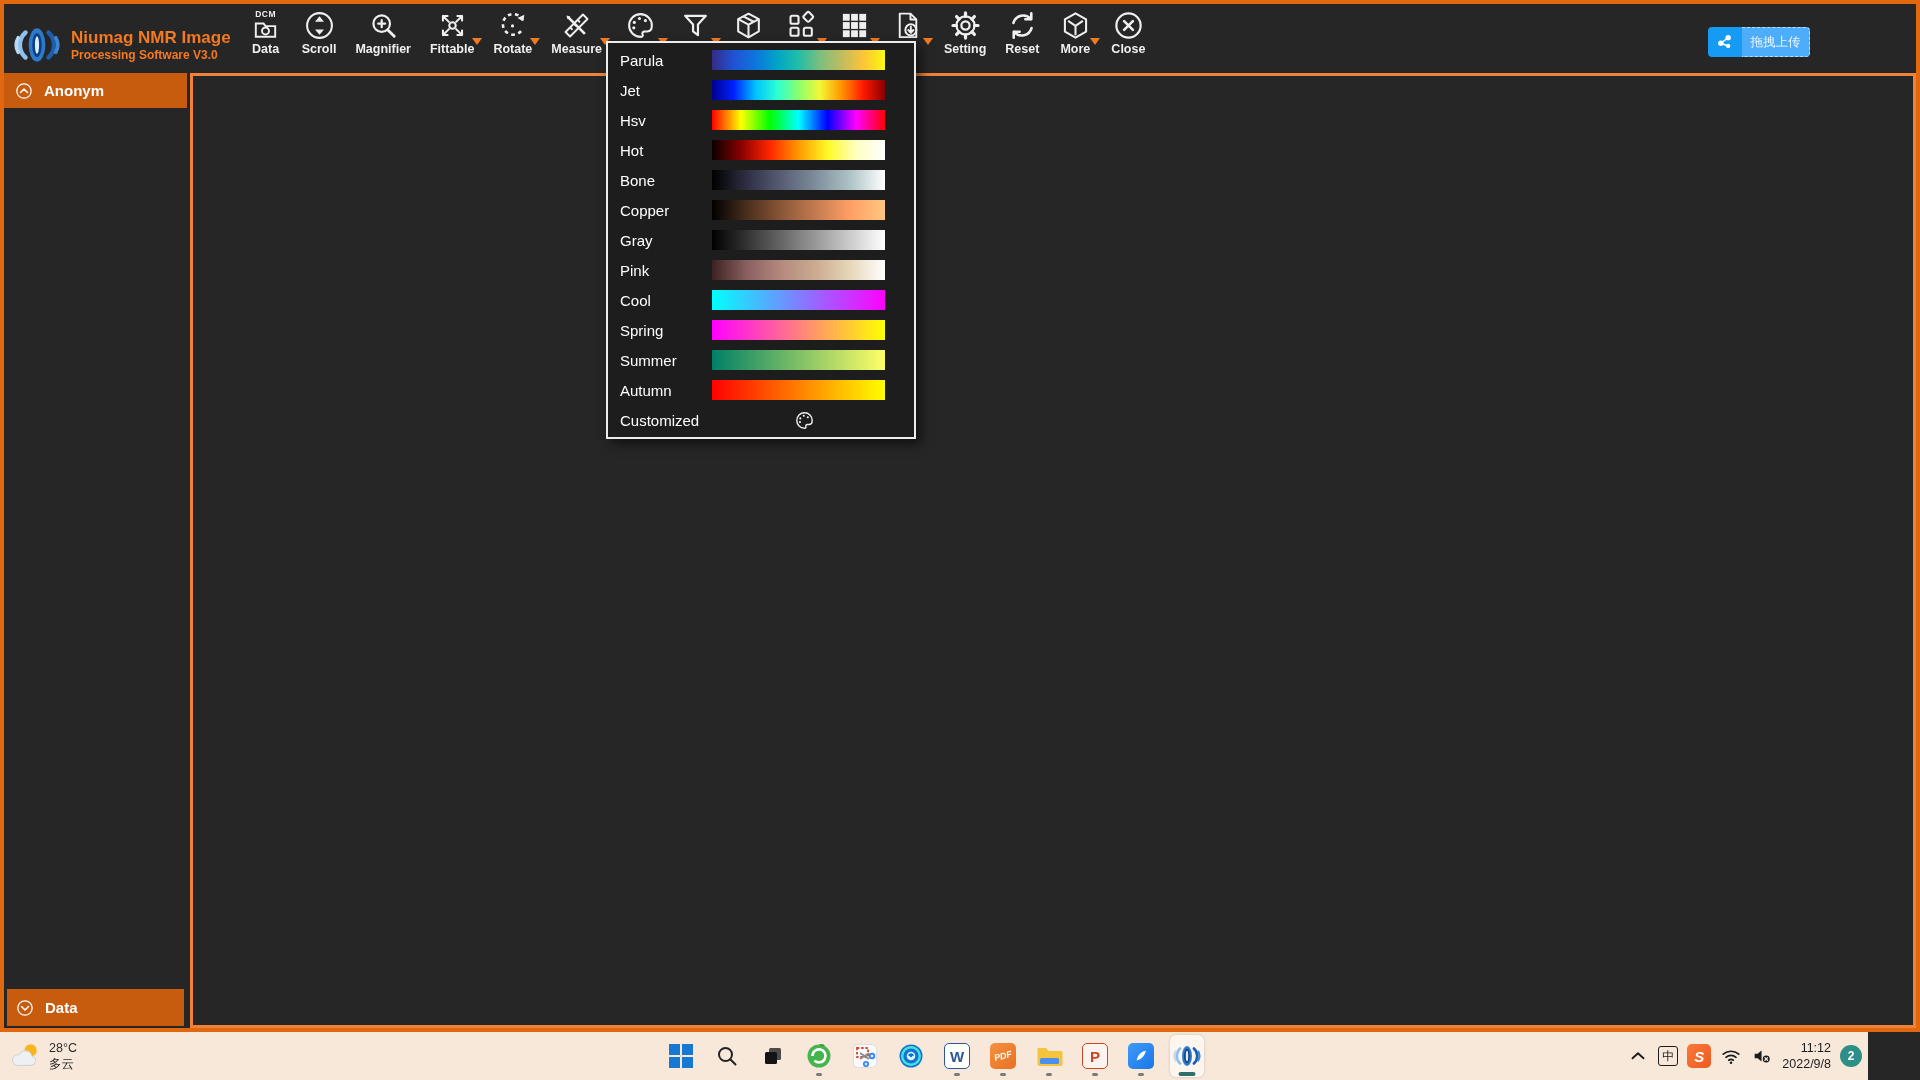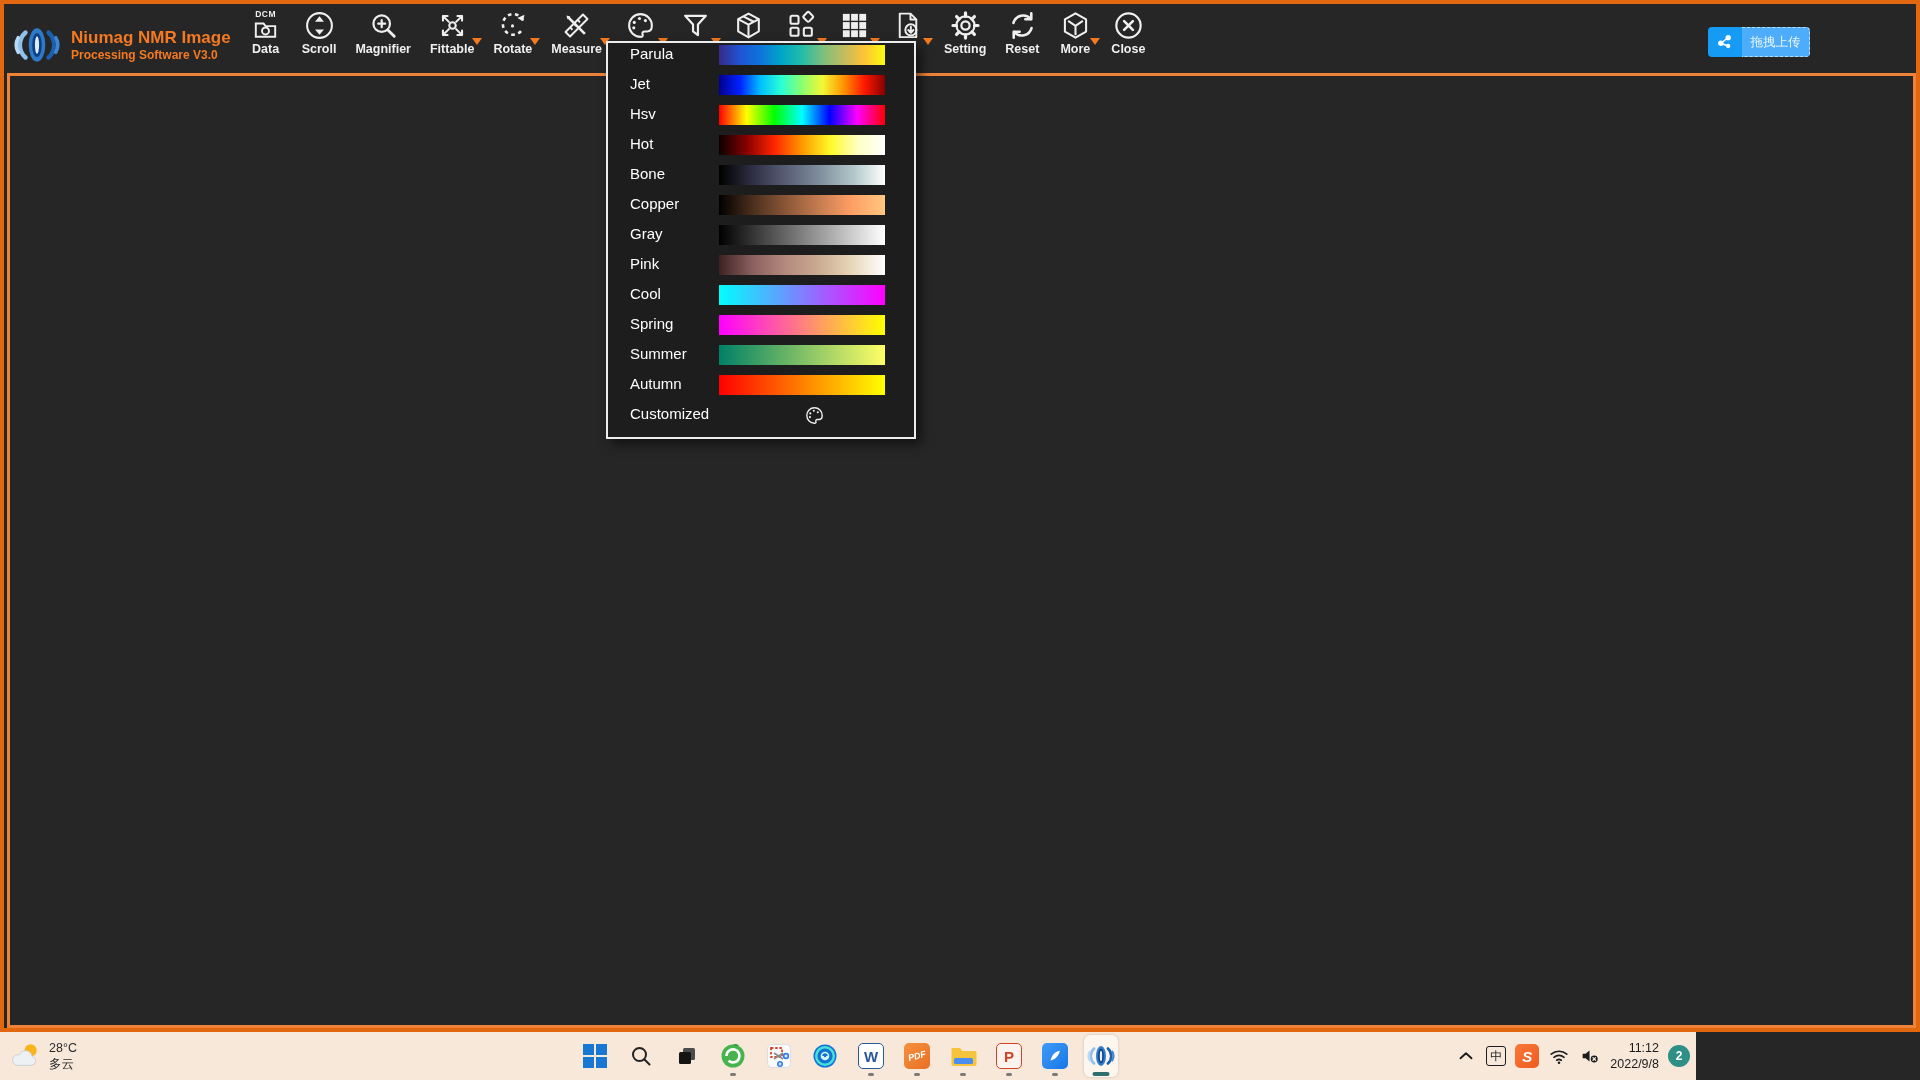--- a/index.html
+++ b/index.html
@@ -47,28 +47,28 @@
   .panel-body { flex:1; background:#262626; }
   .panel-footer { height:37px; margin:0 3px 2px 3px; background:#c85c0e; color:#fff; font-weight:bold;
                   font-size:15px; display:flex; align-items:center; gap:10px; padding-left:8px; }
   .panel-footer svg { width:20px; height:20px; color:#fff; }
   .main-view { flex:1; margin-left:3px; border:3px solid #ee8238; background:#262626; }
 
   
   .cmap-menu { position:absolute; left:606px; top:41px; width:310px; background:#1d1d1d;
                border:2px solid #ececec; z-index:50; padding:2px 0;
                box-shadow:5px 5px 10px rgba(0,0,0,.55); }
-  .cmap-row { display:flex; height:30px; padding-left:22px; cursor:pointer; }
+  .cmap-row { display:flex; align-items:center; height:30px; padding-left:12px; cursor:pointer; }
   .cmap-label { width:95px; color:#fff; font-size:15px; }
   .cmap-bar { width:178px; height:20px; margin-right:29px; }
   .cmap-iconcell { width:178px; display:flex; justify-content:center; }
   .cmap-iconcell svg { width:21px; height:21px; color:#efefef; }
 
   
-  .taskbar { position:absolute; left:0; bottom:0; width:1696px; height:48px;
+  .taskbar { position:absolute; left:0; bottom:0; width:1868px; height:48px;
              background:#f7e8da; display:flex; align-items:center; }
   .weather { position:absolute; left:8px; top:0; height:48px; display:flex; align-items:center; gap:7px; cursor:pointer; }
   .weather svg { width:34px; height:30px; }
   .w-text { font-size:12.5px; color:#2b2b2b; line-height:1.3; }
 
   .apps { margin:0 auto; display:flex; gap:12px; align-items:center; height:48px; }
   .app { position:relative; width:34px; height:42px; display:flex; align-items:center;
          justify-content:center; cursor:pointer; border-radius:6px; }
   .app.active { background:#fcf6ee; box-shadow:0 0 3px rgba(0,0,0,.18); }
   .dot { position:absolute; bottom:1px; left:50%; transform:translateX(-50%);
@@ -384,20 +384,35 @@
         <div class="tb-btn">
           <svg class="ic">
               <use href="#i-closec"></use>
             </svg>
           <span class="tb-label">Close</span>
         </div>
       </div>
     </div>
 
     <div class="winbody">
+      <div class="sidebar">
+        <div class="panel-header">
+          <svg>
+              <use href="#i-chevup"></use>
+            </svg>
+          <span>Anonym</span>
+        </div>
+        <div class="panel-body"></div>
+        <div class="panel-footer">
+          <svg>
+              <use href="#i-chevdown"></use>
+            </svg>
+          <span>Data</span>
+        </div>
+      </div>
       <div class="main-view"></div>
     </div>
 
     <div class="upload">
       <div class="up-ic">
         <svg>
             <use href="#i-share"></use>
           </svg>
       </div>
       <div class="up-tx">拖拽上传</div>

